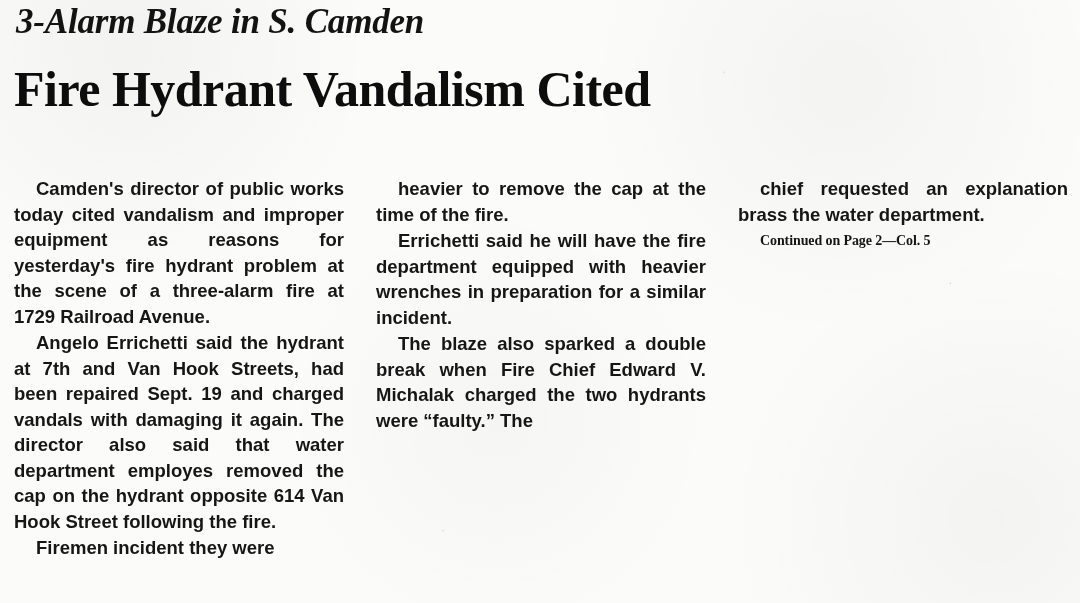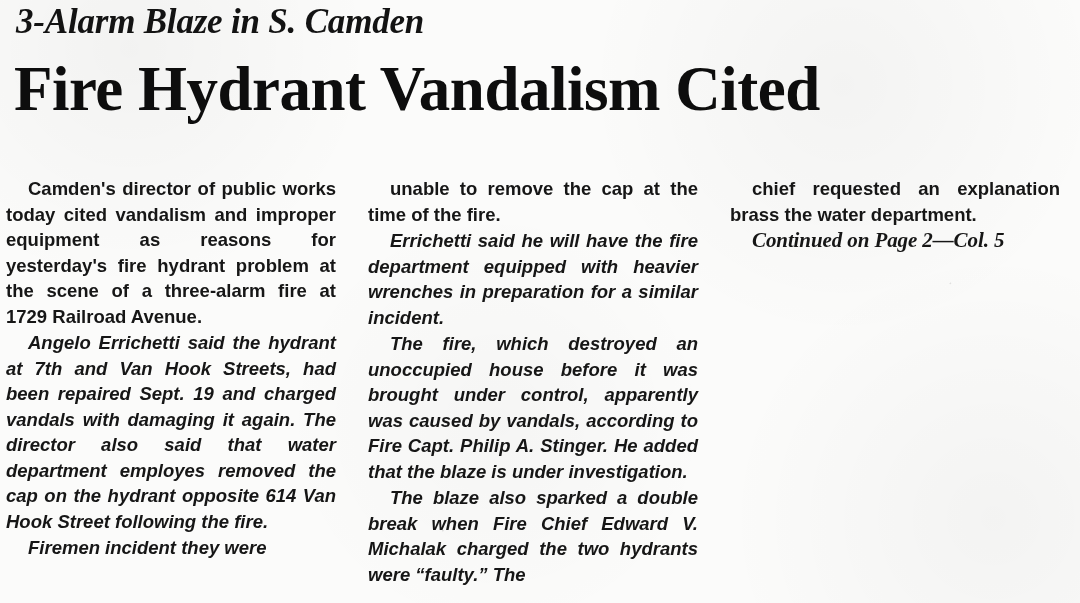--- a/index.html
+++ b/index.html
@@ -48,30 +48,30 @@
     white-space: nowrap;
   }
 
   .headline {
     position: absolute;
     left: 14px;
     top: 56px;
     width: 1052px;
     font-family: "Liberation Serif", serif;
     font-weight: bold;
-    font-size: 63px;
+    font-size: 50px;
     line-height: 66px;
     letter-spacing: -0.5px;
     color: #0d0d0d;
     white-space: nowrap;
   }
 
   .columns {
     position: absolute;
-    left: 6px;
+    left: 14px;
     top: 176px;
     width: 1056px;
     display: flex;
     gap: 32px;
   }
   .col {
     width: 330px;
     font-family: "Liberation Sans", sans-serif;
     font-weight: bold;
     font-size: 18.5px;
@@ -79,28 +79,27 @@
     color: #161616;
     text-align: justify;
     text-justify: inter-word;
   }
   .col p {
     margin: 0 0 0 0;
     text-indent: 22px;
   }
   .col p + p {
     margin-top: 1px;
-    font-style: italic;
   }
   .continued {
     margin-top: 2px;
     text-indent: 0;
     font-family: "Liberation Serif", serif;
     font-weight: bold;
-    font-size: 21px;
+    font-size: 14px;
     letter-spacing: -0.1px;
     text-align: left;
     white-space: nowrap;
   }
 
   
   .speckle {
     position: absolute;
     inset: 0;
     pointer-events: none;
@@ -125,23 +124,22 @@
 
   <div class="columns">
 
     <div class="col">
       <p>Camden's director of public works today cited vandalism and improper equipment as reasons for yesterday's fire hydrant problem at the scene of a three-alarm fire at 1729 Railroad Avenue.</p>
       <p>Angelo Errichetti said the hydrant at 7th and Van Hook Streets, had been repaired Sept. 19 and charged vandals with damaging it again. The director also said that water department employes removed the cap on the hydrant opposite 614 Van Hook Street following the fire.</p>
       <p>Firemen incident they were</p>
     </div>
 
     <div class="col">
-      <p>unable to remove the cap at the time of the fire.</p>
+      <p>heavier to remove the cap at the time of the fire.</p>
       <p>Errichetti said he will have the fire department equipped with heavier wrenches in preparation for a similar incident.</p>
-      <p>The fire, which destroyed an unoccupied house before it was brought under control, apparently was caused by vandals, according to Fire Capt. Philip A. Stinger. He added that the blaze is under investigation.</p>
       <p>The blaze also sparked a double break when Fire Chief Edward V. Michalak charged the two hydrants were “faulty.” The</p>
     </div>
 
     <div class="col">
       <p>chief requested an explanation brass the water department.</p>
       <p class="continued">Continued on Page 2—Col. 5</p>
     </div>
 
   </div>
 

